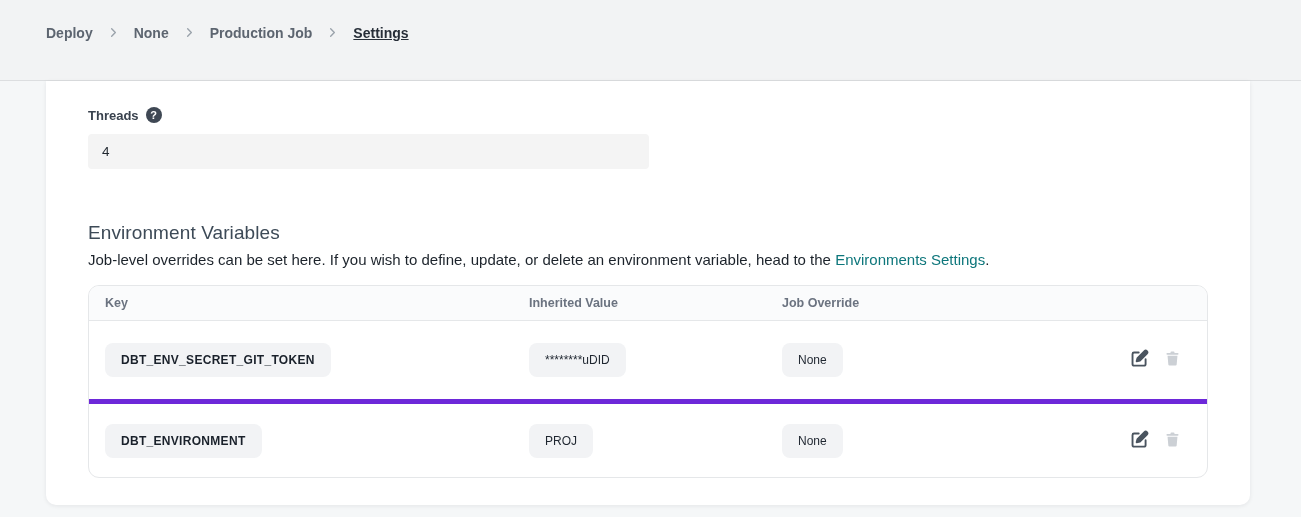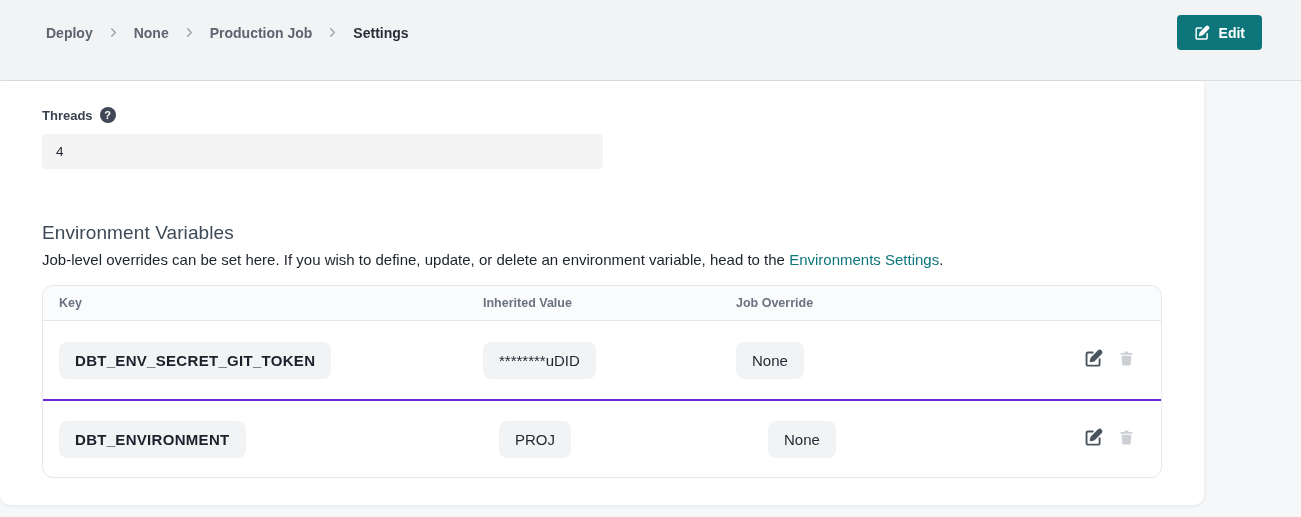--- a/index.html
+++ b/index.html
@@ -22,21 +22,21 @@
   }
   .breadcrumb {
     display: flex;
     align-items: center;
     gap: 15px;
     font-size: 14px;
     font-weight: 700;
     color: #5d6570;
   }
   .crumb { color: #5d6570; cursor: pointer; }
-  .crumb.active { color: #272e38; cursor: default; }
+  .crumb.active { color: #272e38; cursor: default; text-decoration: underline; }
   .crumb-sep { display: flex; align-items: center; }
   .crumb-sep svg { stroke: #9aa2ab; }
 
   .edit-btn {
     background: #0d767b;
     color: #ffffff;
     border: none;
     border-radius: 4px;
     height: 35px;
     padding: 0 17px;
@@ -45,20 +45,21 @@
     font-family: "Liberation Sans", sans-serif;
     display: flex;
     align-items: center;
     gap: 9px;
     cursor: pointer;
   }
   .edit-btn svg { display: block; }
 
   
   .card {
+    margin-left: 46px;
     width: 1204px;
     height: 424px;
     background: #ffffff;
     border-radius: 0 0 10px 10px;
     box-shadow: 0 1px 4px rgba(20,30,40,0.08);
     padding: 25px 42px 0 42px;
     position: relative;
   }
 
   
@@ -138,28 +139,28 @@
     background: #fafbfc;
     border-bottom: 1px solid #e5e7e9;
   }
   .t-head .cell {
     font-size: 12.5px;
     font-weight: 700;
     color: #6b7380;
   }
   .cell { padding-left: 16px; }
   .t-body-row { height: 78px; }
-  .t-body-row + .t-body-row { border-top: 2px solid #6d28d9; gap: 16px; }
+  .t-body-row + .t-body-row { border-top: 5px solid #6d28d9; }
 
   .chip {
     display: inline-block;
     background: #f2f3f5;
     border-radius: 8px;
     padding: 10px 16px;
-    font-size: 15px;
+    font-size: 12px;
     color: #1f2630;
   }
   .chip.key {
     font-weight: 700;
     letter-spacing: 0.3px;
     color: #1a212b;
   }
 
   .actions {
     display: flex;
@@ -198,29 +199,20 @@
     </span>
     <span class="crumb">Production Job</span>
     <span class="crumb-sep">
       <svg width="11" height="11" viewBox="0 0 24 24" fill="none" stroke-width="3" stroke-linecap="round" stroke-linejoin="round">
           <path d="M8 4l8 8-8 8"></path>
         </svg>
     </span>
     <span class="crumb active">Settings</span>
   </nav>
 
-  <button class="edit-btn">
-    <span>
-      <svg width="16" height="16" viewBox="0 0 24 24" fill="none" stroke="#ffffff" stroke-width="2.2" stroke-linecap="round" stroke-linejoin="round">
-        <path d="M11 4.5H5A1.8 1.8 0 0 0 3.2 6.3v12.9A1.8 1.8 0 0 0 5 21h12.9a1.8 1.8 0 0 0 1.8-1.8V13"></path>
-        <path d="M18.3 2.7a2.1 2.1 0 0 1 3 3L12.5 14.5l-4.1 1.1 1.1-4.1z" fill="#ffffff"></path>
-      </svg>
-    </span>
-    <span>Edit</span>
-  </button>
 </header>
 
 <main class="card">
 
   <div class="field-label-row">
     <span class="field-label">Threads</span>
     <span class="help-icon">?</span>
   </div>
   <input class="threads-input" type="text" readonly="" value="4" style="">
 

